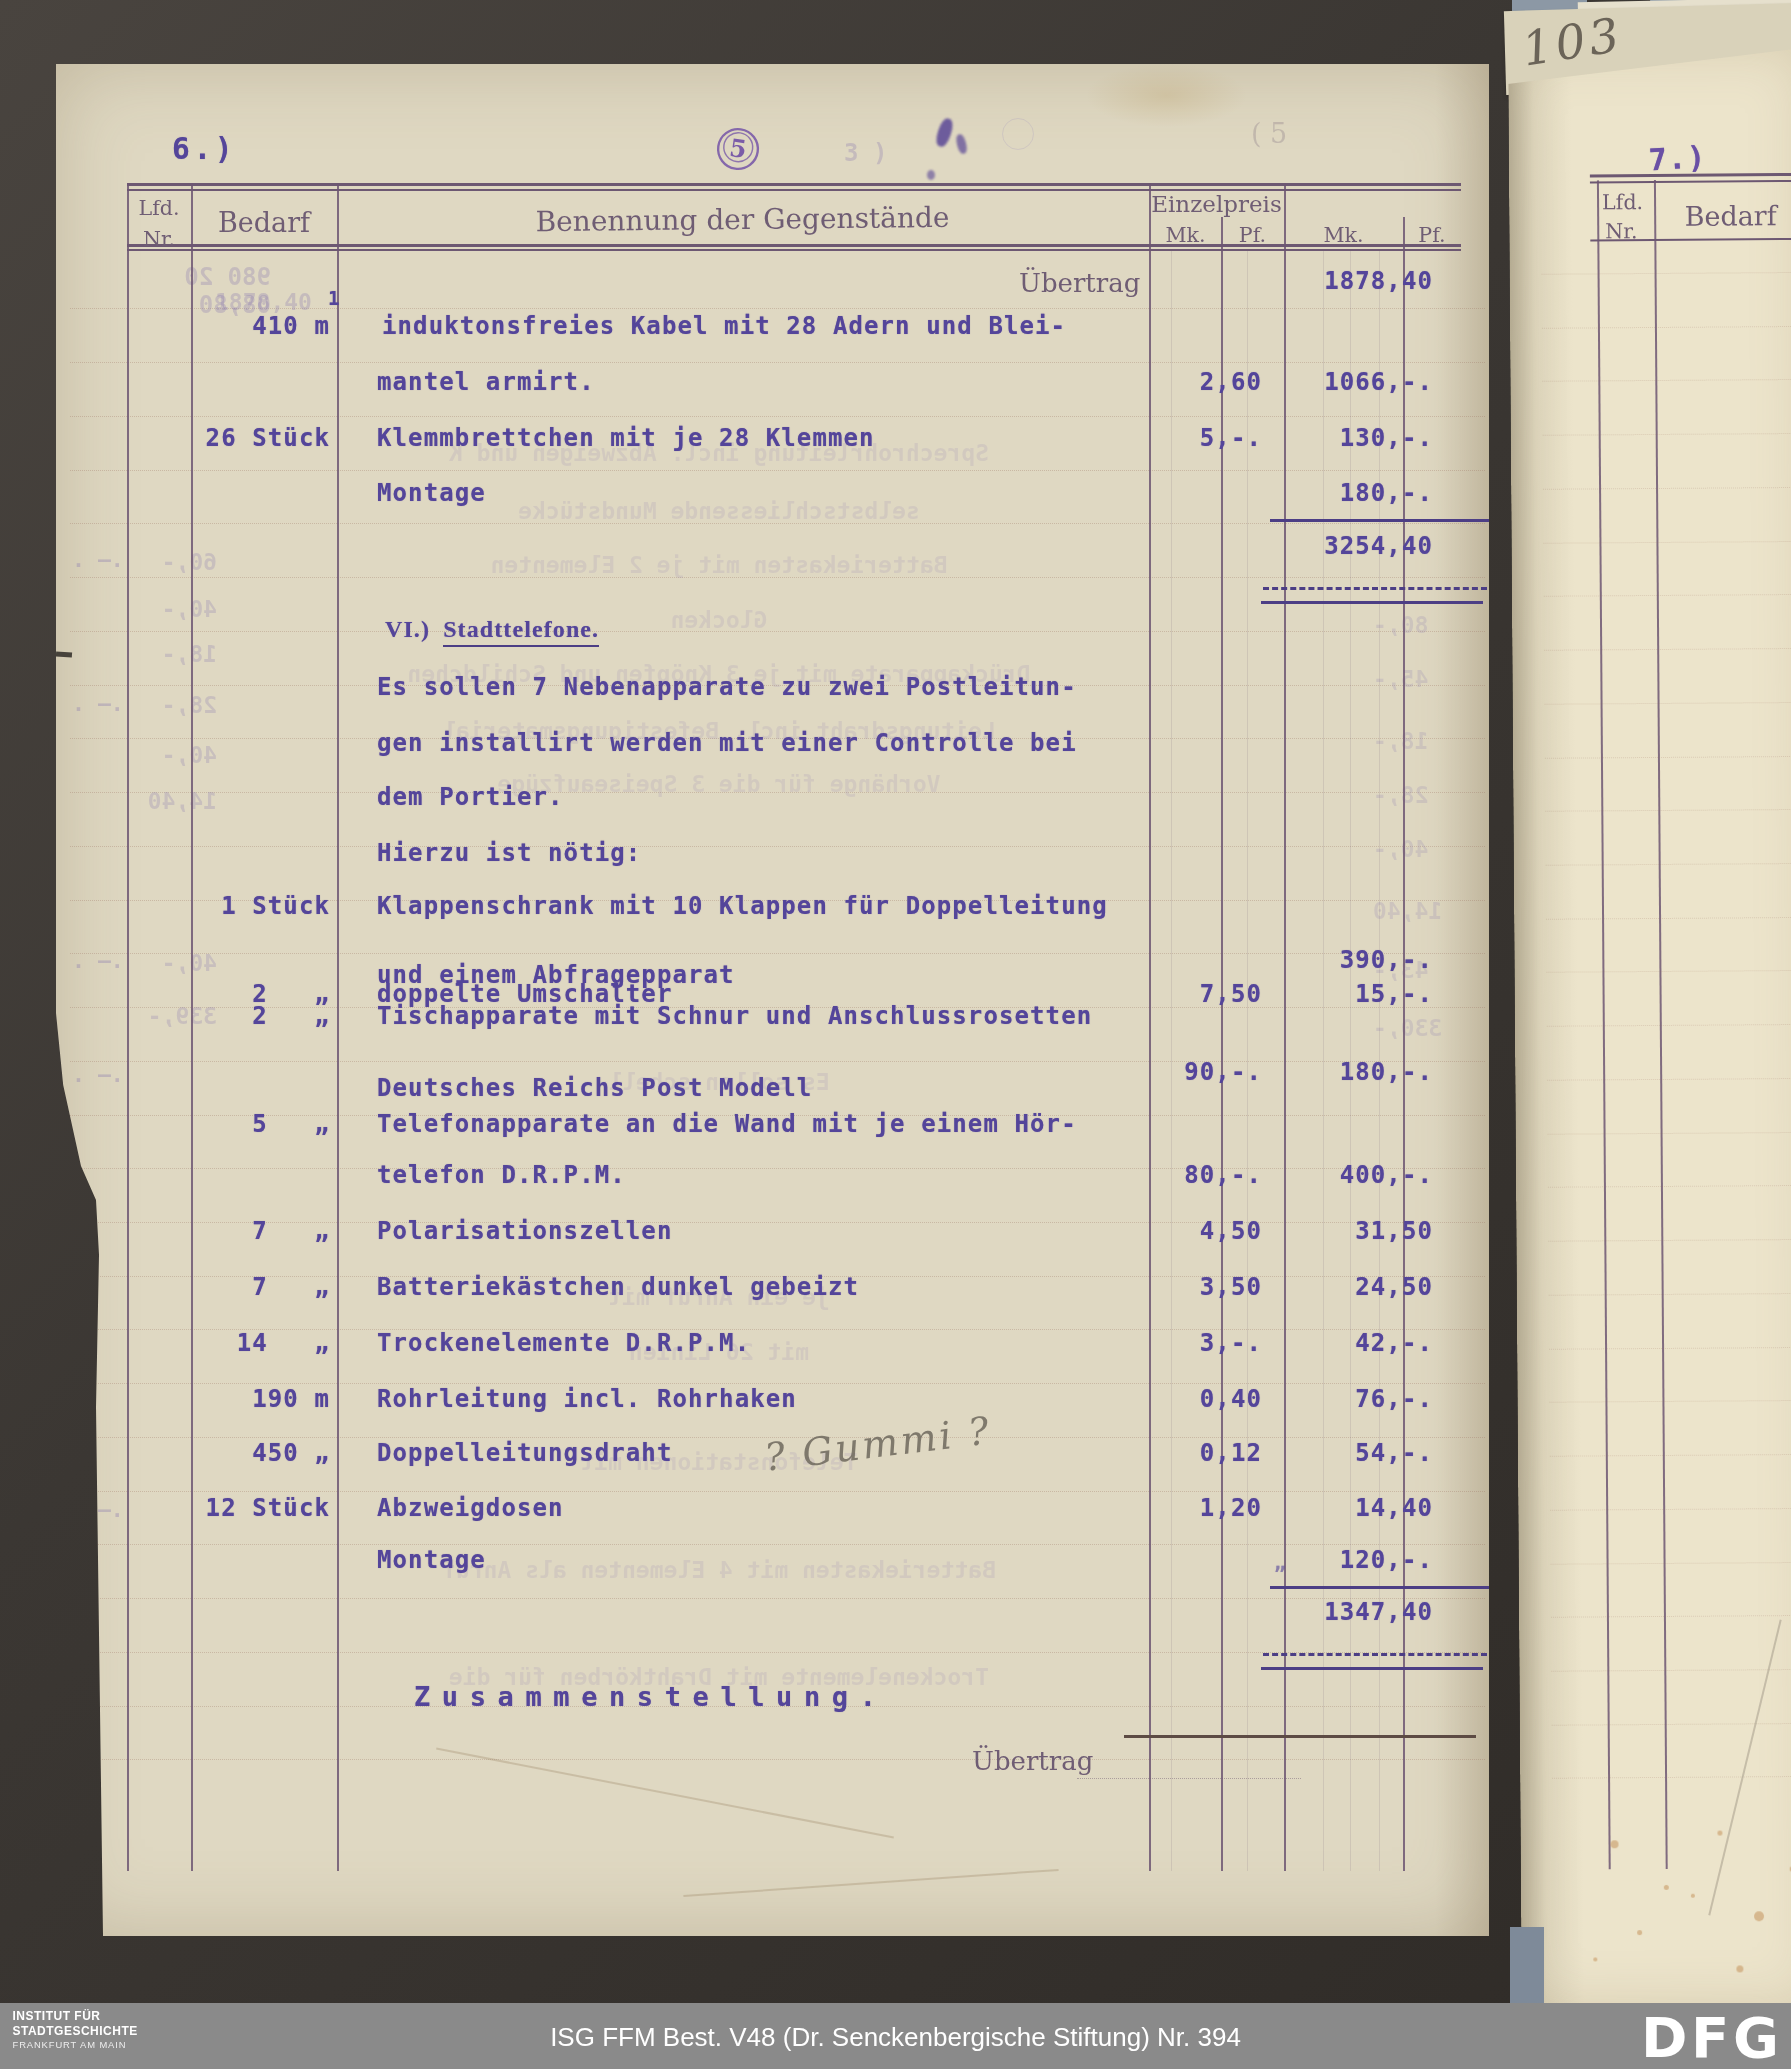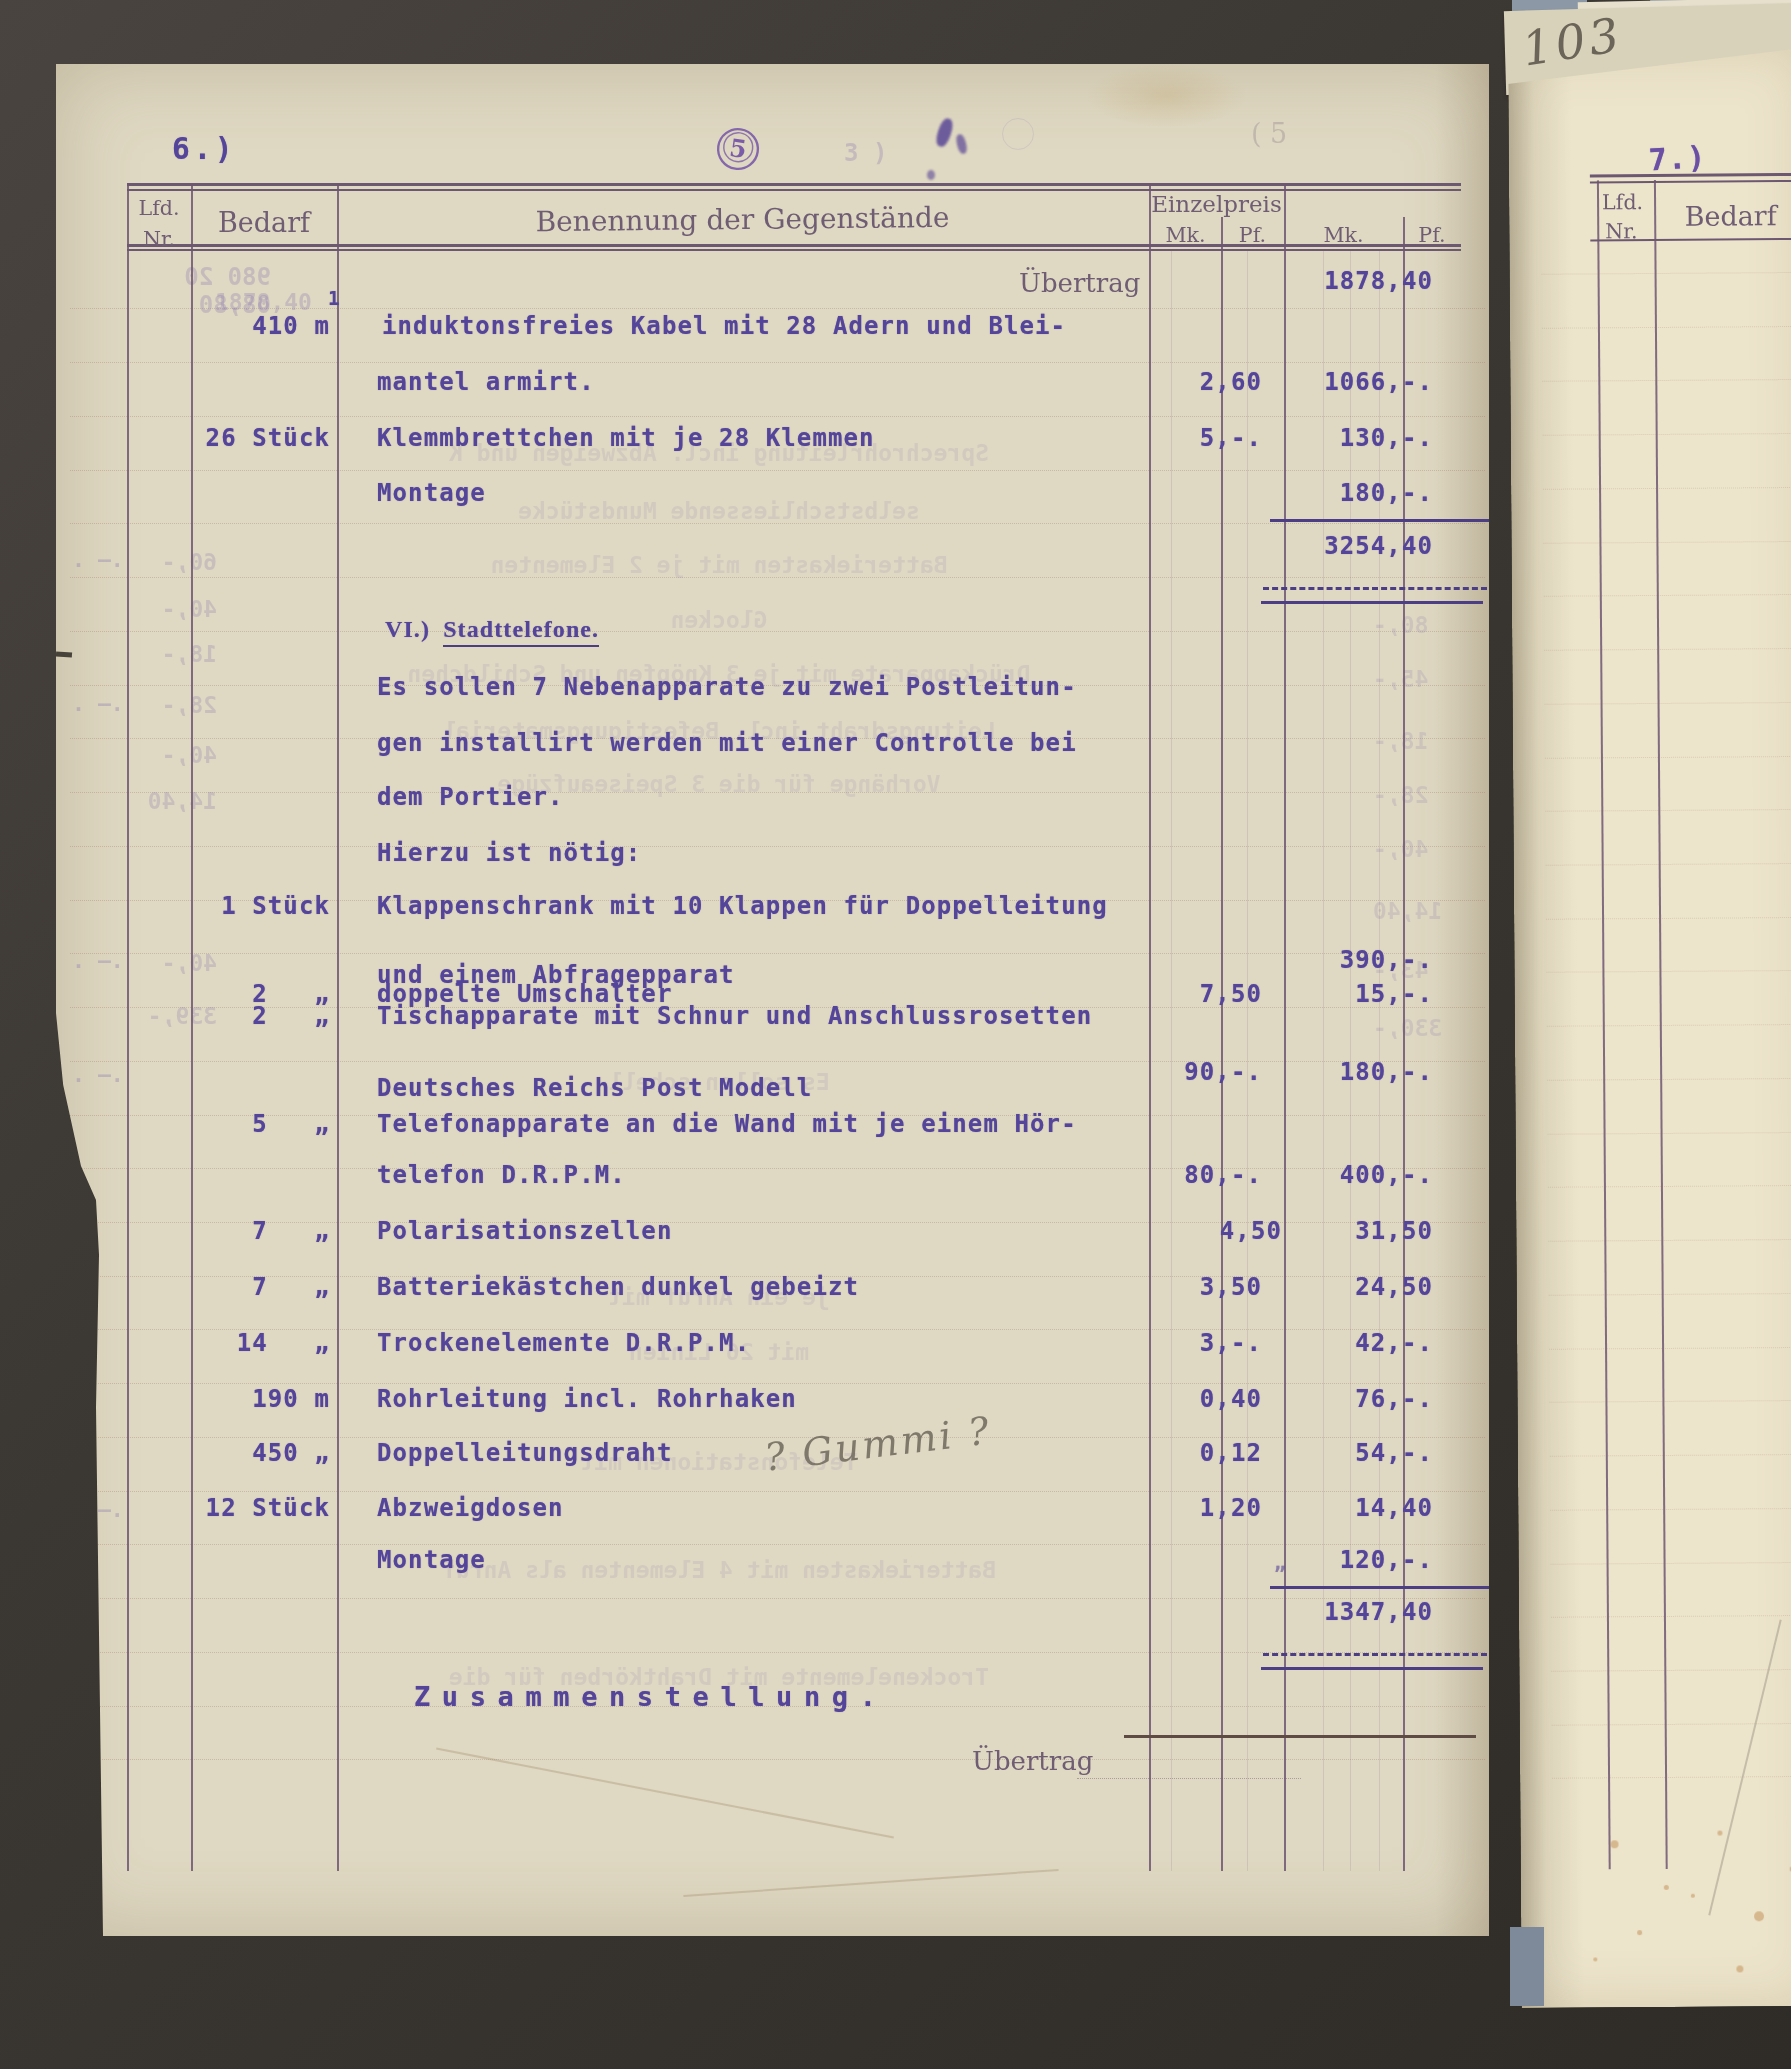--- a/index.html
+++ b/index.html
@@ -275,21 +275,21 @@
         <div class="typed" style="left: 321px; top: 995px; white-space: pre; margin-top: 16px;">Deutsches Reichs Post Modell</div>
         <div class="typed" style="left: 1093px; top: 995px; width: 113px; text-align: right;">90,-.</div>
         <div class="typed" style="left: 1216px; top: 995px; width: 161px; text-align: right;">180,-.</div>
         <div class="typed" style="left: 71px; top: 1047px; width: 203px; text-align: right; white-space: pre;">5   „</div>
         <div class="typed" style="left: 321px; top: 1047px; white-space: pre;">Telefonapparate an die Wand mit je einem Hör-</div>
         <div class="typed" style="left: 321px; top: 1098px; white-space: pre;">telefon D.R.P.M.</div>
         <div class="typed" style="left: 1093px; top: 1098px; width: 113px; text-align: right;">80,-.</div>
         <div class="typed" style="left: 1216px; top: 1098px; width: 161px; text-align: right;">400,-.</div>
         <div class="typed" style="left: 71px; top: 1154px; width: 203px; text-align: right; white-space: pre;">7   „</div>
         <div class="typed" style="left: 321px; top: 1154px; white-space: pre;">Polarisationszellen</div>
-        <div class="typed" style="left: 1093px; top: 1154px; width: 113px; text-align: right; margin-left: 20px;">4,50</div>
+        <div class="typed" style="left: 1093px; top: 1154px; width: 113px; text-align: right;">4,50</div>
         <div class="typed" style="left: 1216px; top: 1154px; width: 161px; text-align: right;">31,50</div>
         <div class="typed" style="left: 71px; top: 1210px; width: 203px; text-align: right; white-space: pre;">7   „</div>
         <div class="typed" style="left: 321px; top: 1210px; white-space: pre;">Batteriekästchen dunkel gebeizt</div>
         <div class="typed" style="left: 1093px; top: 1210px; width: 113px; text-align: right;">3,50</div>
         <div class="typed" style="left: 1216px; top: 1210px; width: 161px; text-align: right;">24,50</div>
         <div class="typed" style="left: 71px; top: 1266px; width: 203px; text-align: right; white-space: pre;">14   „</div>
         <div class="typed" style="left: 321px; top: 1266px; white-space: pre;">Trockenelemente D.R.P.M.</div>
         <div class="typed" style="left: 1093px; top: 1266px; width: 113px; text-align: right;">3,-.</div>
         <div class="typed" style="left: 1216px; top: 1266px; width: 161px; text-align: right;">42,-.</div>
         <div class="typed" style="left: 71px; top: 1322px; width: 203px; text-align: right; white-space: pre;">190 m</div>
@@ -314,14 +314,23 @@
         <div class="typed" style="left: 358px; top: 1617px; font-size: 27px; letter-spacing: 11.6px;">Zusammenstellung.</div>
         <div class="hline" style="left: 1068px; top: 1671px; width: 352px; height: 2.7px; background: rgb(93, 75, 68);"></div>
         <div class="printed" style="left: 916px; top: 1684px; font-size: 26px;">Übertrag</div>
         <div class="abs" style="position: absolute; left: 1021px; top: 1714px; width: 224px; border-top: 1.8px dotted rgba(109, 86, 114, 0.45);"></div>
       </div>
 
     <div class="abs" style="left:708px;top:1358px;font-family:'DejaVu Serif',serif;font-style:italic;font-size:38px;
                 color:#6f695e;transform:rotate(-7deg);letter-spacing:2.7px;opacity:.85;">? Gummi ?</div>
   </div>
 
+  <div class="abs" id="footer-bar">
+    <div id="institute">
+      <div class="l1">INSTITUT FÜR</div>
+      <div class="l2">STADTGESCHICHTE</div>
+      <div class="l3">FRANKFURT AM MAIN</div>
+    </div>
+    <div id="footer-ref">ISG FFM Best. V48 (Dr. Senckenbergische Stiftung) Nr. 394</div>
+    <div id="dfg-logo">DFG</div>
+  </div>
 </div>
 
 
 </body></html>

